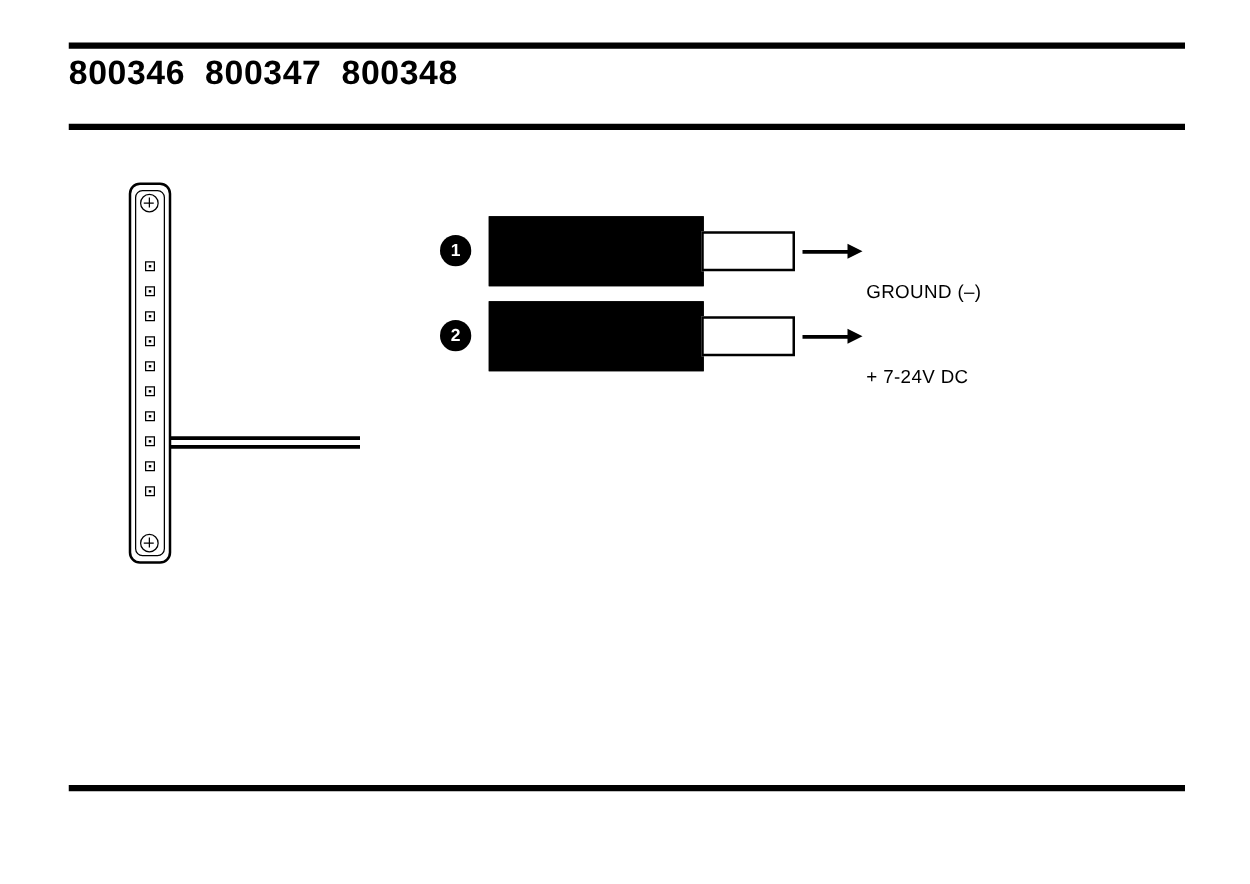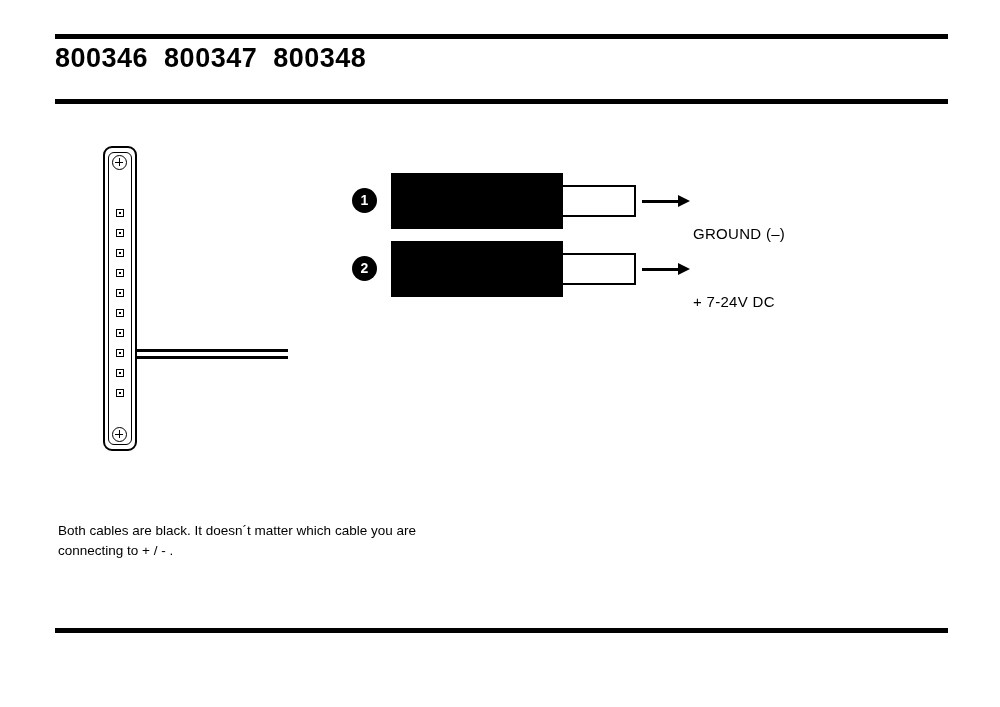--- a/index.html
+++ b/index.html
@@ -278,18 +278,16 @@
     <div class="badge">2</div>
     <div class="conn-black"></div>
     <div class="conn-white"></div>
     <div class="arrow">
       <div class="shaft"></div>
       <div class="head"></div>
     </div>
     <div class="conn-label">+ 7-24V DC</div>
   </div>
 
-  <div class="note">Both cables are black. It doesn´t matter which cable you are
-connecting to + / - .</div>
 
   <div class="rule rule-bottom"></div>
 
 </div>
 
 </body></html>

